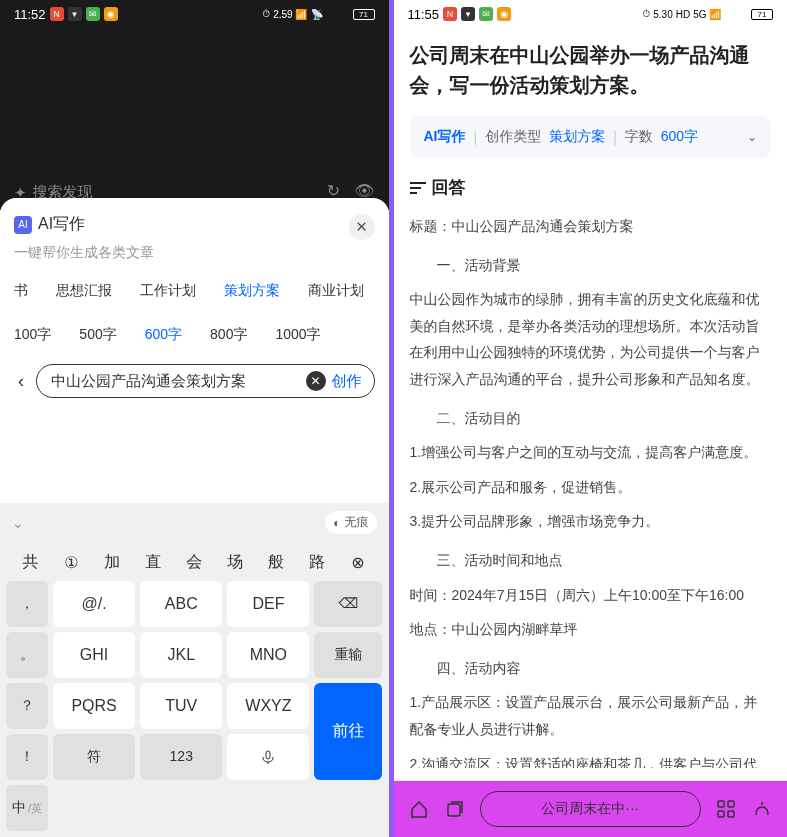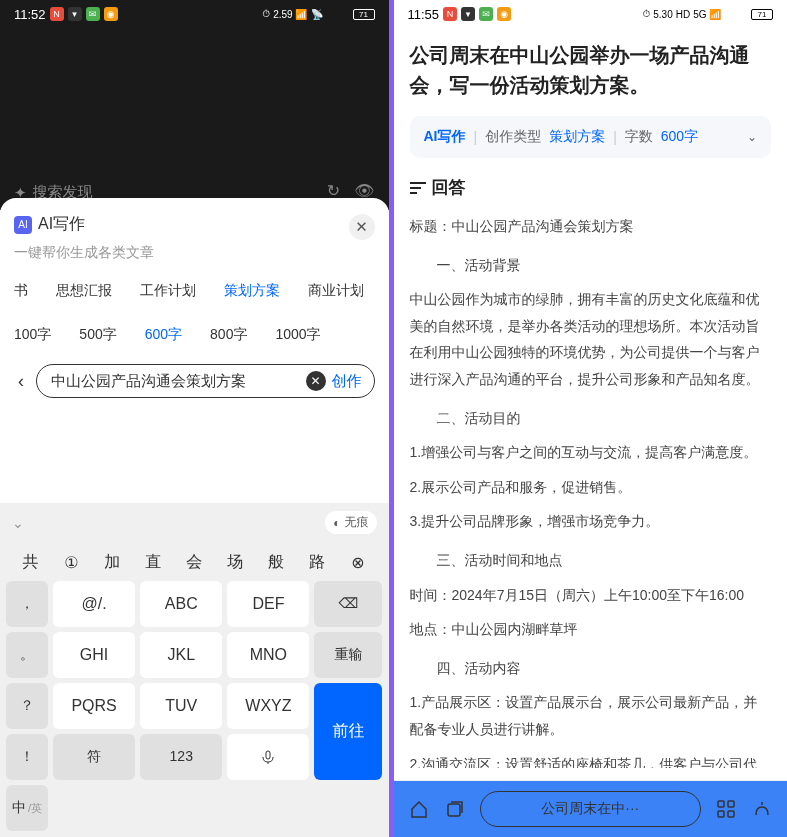--- a/index.html
+++ b/index.html
@@ -77,21 +77,21 @@
 .info-value { color: #0066ff; font-weight: 500; }
 .chevron-down { color: #666; font-size: 12px; }
 
 .answer-section { margin-bottom: 14px; }
 .answer-header { display: flex; align-items: center; gap: 6px; font-size: 17px; font-weight: 600; color: #222; margin-bottom: 14px; }
 .answer-body { font-size: 14px; color: #444; line-height: 1.9; }
 .answer-body p { margin-bottom: 8px; }
 .answer-heading { margin-top: 12px; margin-left: 27px; }
 
 
-.bottom-nav { position: absolute; bottom: 0; left: 0; right: 0; background: #3b82f6; border-top: 1px solid #eee; padding: 10px 14px; display: flex; align-items: center; gap: 14px; }
+.bottom-nav { position: absolute; bottom: 0; left: 0; right: 0; background: #d946ef; border-top: 1px solid #eee; padding: 10px 14px; display: flex; align-items: center; gap: 14px; }
 .nav-icon { width: 22px; height: 22px; display: flex; align-items: center; justify-content: center; color: #333; }
 .nav-pill { flex: 1; border: 1.5px solid #333; border-radius: 20px; padding: 8px 14px; text-align: center; font-size: 14px; color: #333; font-weight: 500; }
 .content-scroll { height: 740px; overflow: hidden; }
 </style>
 </head>
 <body>
 
 <div class="screen left-screen">
   <div class="status-bar left-status-bar">
     <div class="status-left">

